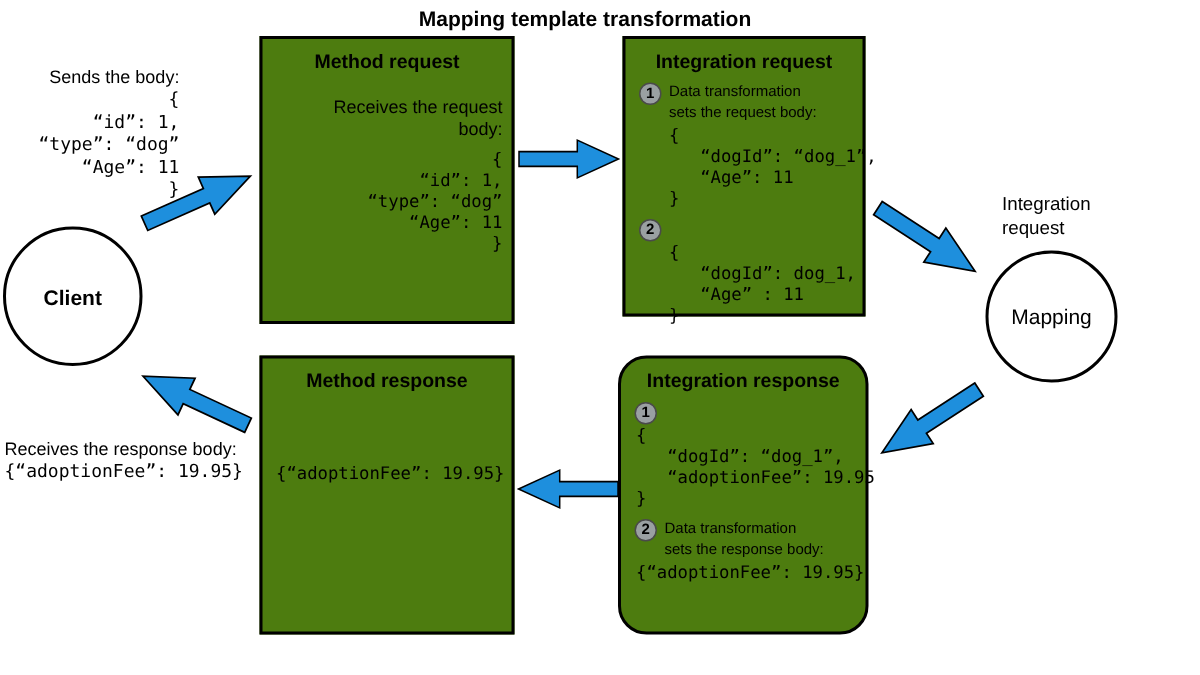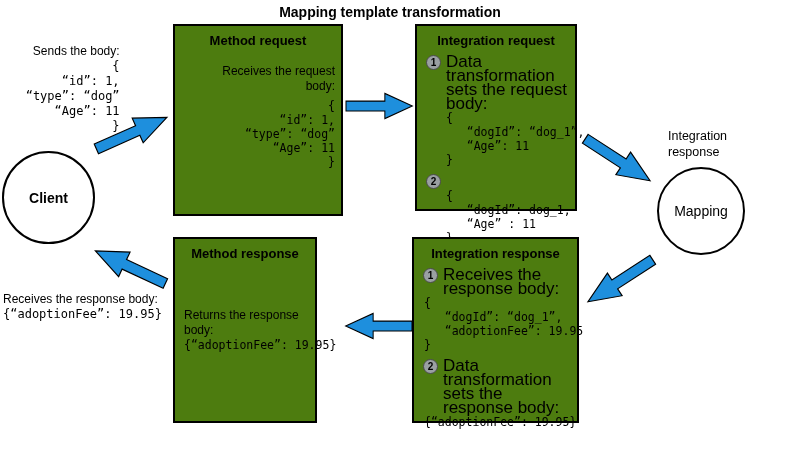--- a/index.html
+++ b/index.html
@@ -13,21 +13,21 @@
   .box { position: absolute; border: 2px solid #000; background: #4d7c0f; }
   .box-title { text-align: center; font-weight: bold; font-size: 13px; margin-top: 7px; }
   .box-pad { padding: 6px 6px 0 9px; }
 
   .circle { position: absolute; border: 2px solid #000; border-radius: 50%;
             background: #fff; display: flex; align-items: center; justify-content: center;
             font-size: 14px; }
 
   .mono { font-family: "DejaVu Sans Mono", monospace; font-size: 11.5px; line-height: 14px;
           margin: 0; white-space: pre; }
-  .desc { font-size: 17px; line-height: 14px; white-space: pre-line; }
+  .desc { font-size: 10px; line-height: 14px; white-space: pre-line; }
   .desc-lg { font-size: 12px; line-height: 15px; white-space: pre-line; }
 
   .note { position: absolute; }
   .note .note-label { font-size: 12px; line-height: 15px; white-space: pre-line; }
   .note .mono { font-size: 12px; line-height: 15px; }
 
   .caption { position: absolute; font-size: 12.5px; line-height: 16px; white-space: pre-line; }
 
   .step { display: flex; gap: 5px; align-items: flex-start; margin-top: 7px; }
   .badge { width: 15px; height: 15px; min-width: 15px; border-radius: 50%;
@@ -94,40 +94,37 @@
         <span class="badge">2</span>
       </div>
       <pre class="mono indent">{
    “dogId”: dog_1,
    “Age” : 11
 }</pre>
     </div>
   </div>
 
   <div class="caption" style="left:668px; top:128px; width:92px;">Integration
-response</div>
+request</div>
   <div class="circle" style="left:657px; top:167px; width:88px; height:88px;">
     <span>Mapping</span>
   </div>
 
-  <div class="box" style="left:173px; top:237px; width:144px; height:186px;">
+  <div class="box" style="left:173px; top:237px; width:170px; height:186px;">
     <div class="box-title">Method response</div>
     <div class="box-pad" style="padding-top:47px;">
-      <div class="desc-lg">Returns the response body:</div>
       <pre class="mono">{“adoptionFee”: 19.95}</pre>
     </div>
   </div>
 
-  <div class="box" style="left:412px; top:237px; width:167px; height:186px;">
+  <div class="box" style="left:412px; top:237px; width:167px; height:186px;border-radius:19px;">
     <div class="box-title">Integration response</div>
     <div class="box-pad" style="padding-top:0;">
       <div class="step">
         <span class="badge">1</span>
-        <span class="desc">Receives the
-response body:</span>
       </div>
       <pre class="mono flush">{
    “dogId”: “dog_1”,
    “adoptionFee”: 19.95
 }</pre>
       <div class="step">
         <span class="badge">2</span>
         <span class="desc">Data transformation
 sets the response body:</span>
       </div>

